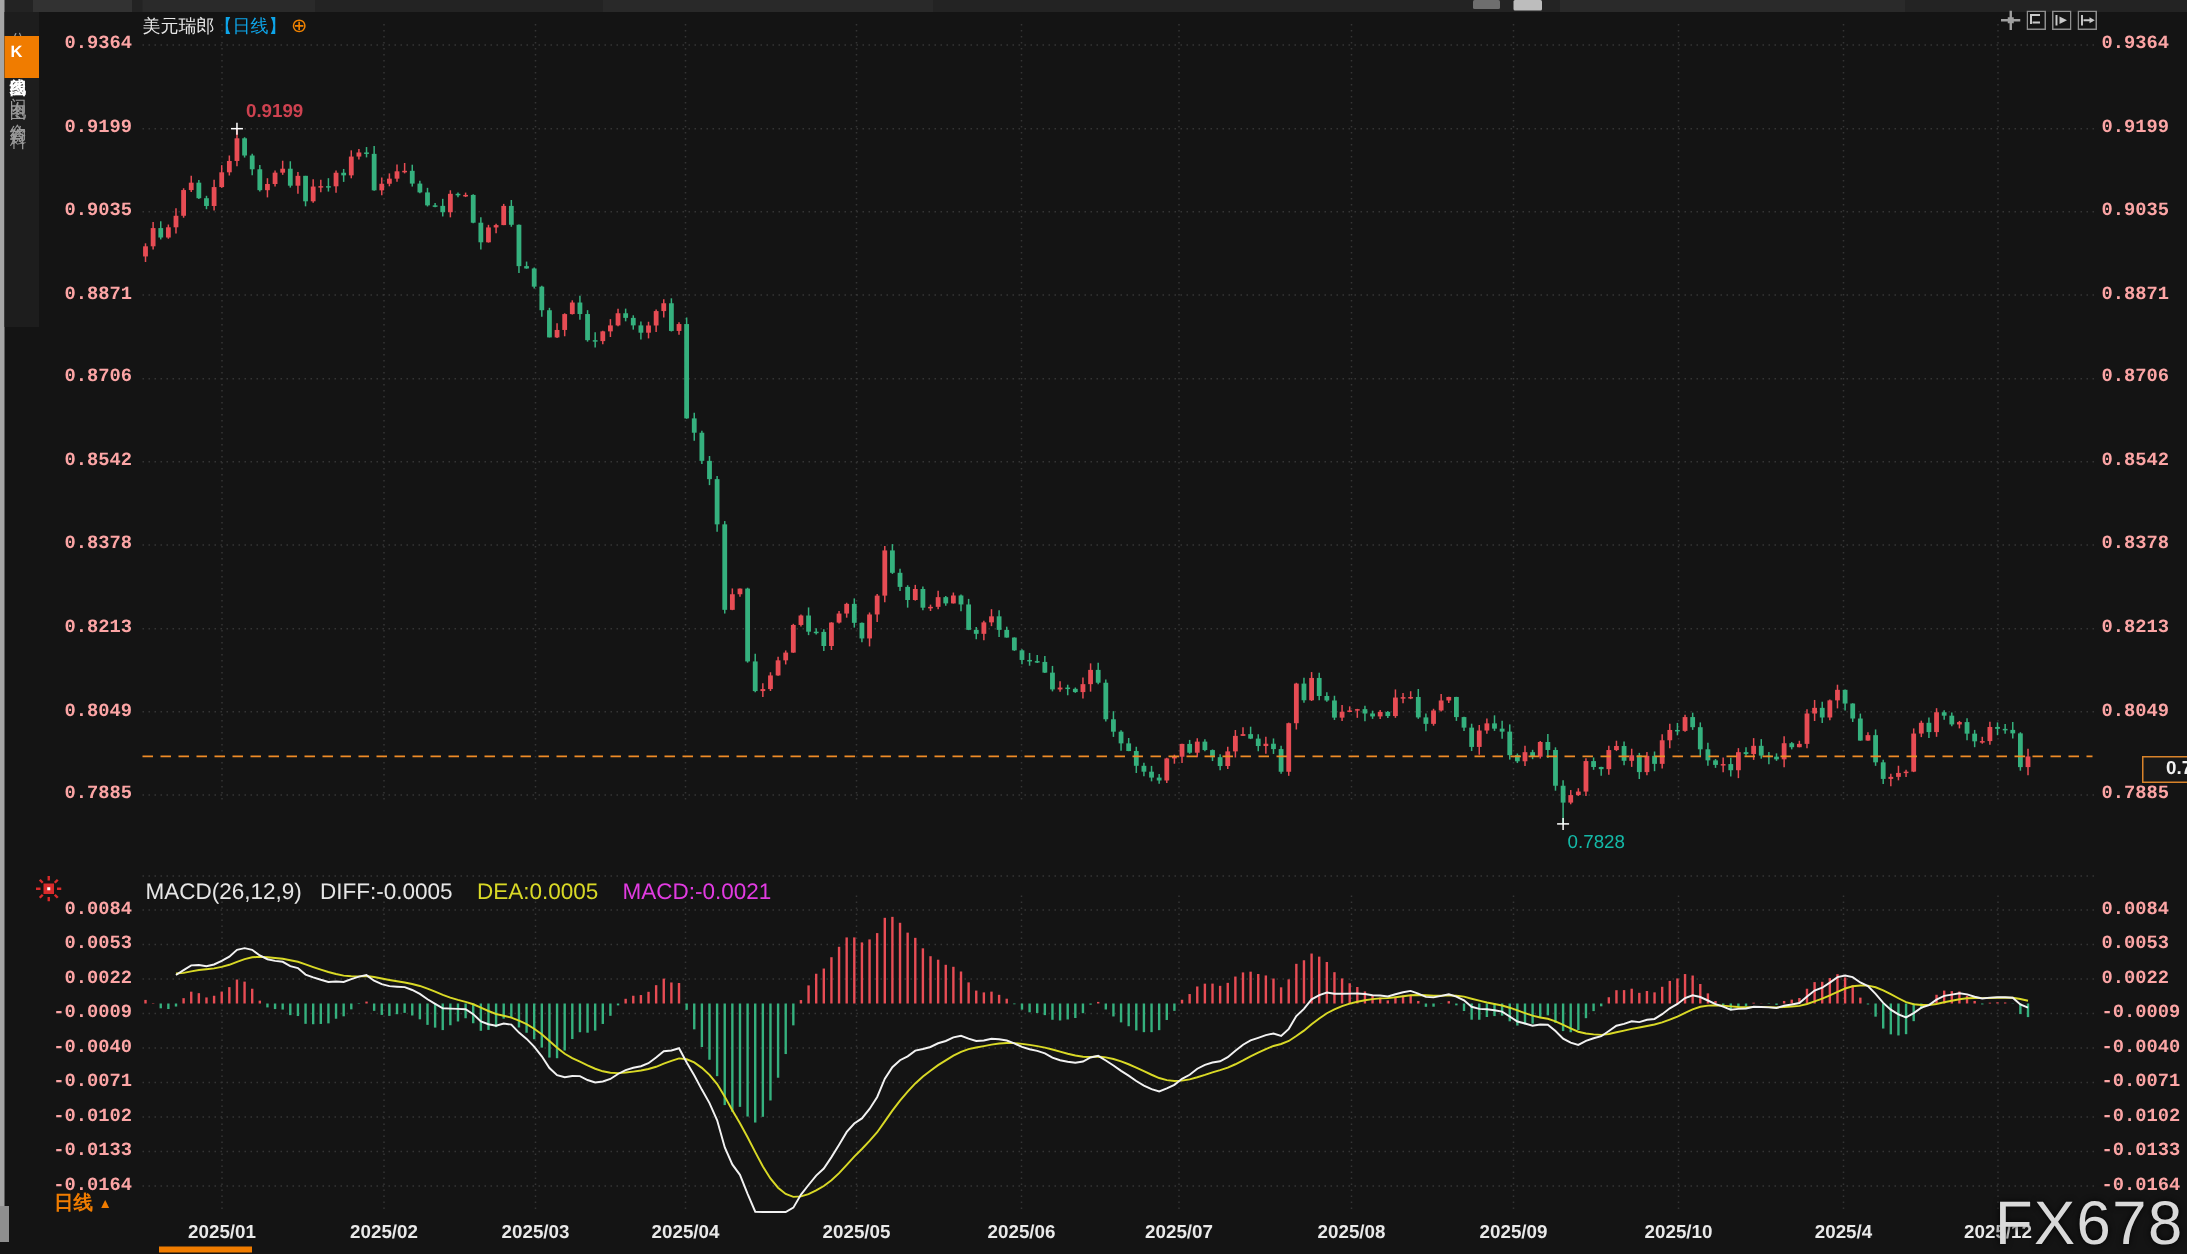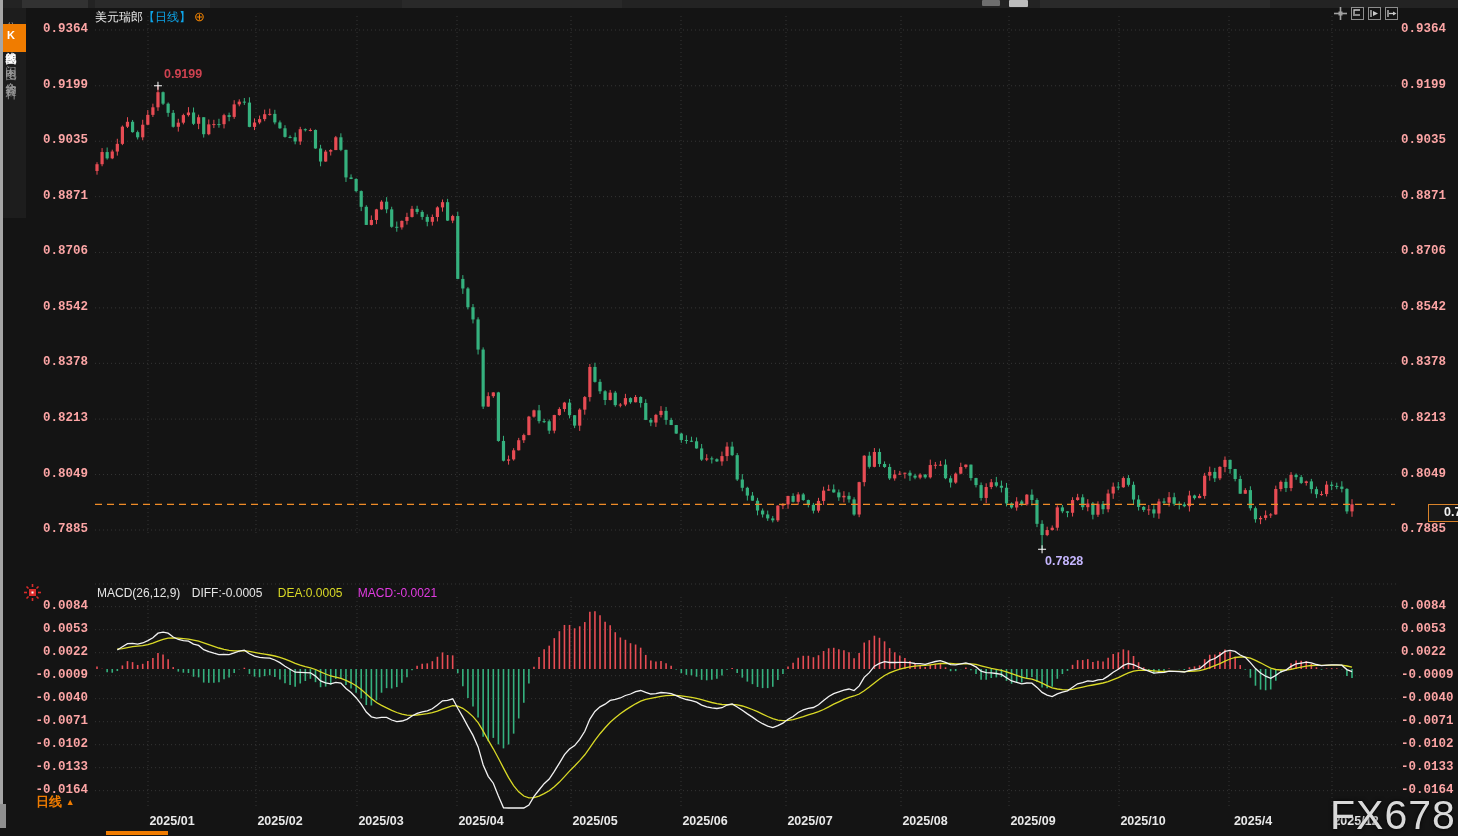--- a/index.html
+++ b/index.html
@@ -23,29 +23,29 @@
   .chart-title{left:95px;top:9px;font-size:12px;color:#e8e8e8;}
   .chart-title .period{color:#0ea5e9;}
   .chart-title .gear{color:#f08200;font-size:13px;margin-left:3px;cursor:pointer;}
   
   .toolbar{top:6px;left:1333px;display:flex;gap:3px;}
   .tool-btn{width:14px;height:14px;display:flex;align-items:center;justify-content:center;cursor:pointer;}
   
   .axis-label{position:absolute;font-size:12.5px;font-weight:700;color:#fca5a5;white-space:nowrap;font-family:Liberation Mono, monospace;}
   .axis-label.left{width:56px;text-align:right;}
   .month-label{position:absolute;font-size:12.5px;font-weight:700;color:#e9e9e9;
-               transform:translateX(-50%);white-space:nowrap;margin-left:24px;}
+               transform:translateX(-50%);white-space:nowrap;}
   
-  .macd-header{left:97px;top:586px;font-size:12px;font-weight:400;white-space:nowrap;}
+  .macd-header{left:97px;top:586px;font-size:15px;font-weight:400;white-space:nowrap;}
   .macd-header .w{color:#e6e6e6;}
   .macd-header .dea{color:#d9d926;margin-left:12px;}
   .macd-header .mval{color:#e13be1;margin-left:12px;}
   
   .hi-label{position:absolute;font-size:12.5px;font-weight:700;color:#ce4250;}
-  .lo-label{position:absolute;font-size:12.5px;font-weight:700;color:#c4b5fd;}
+  .lo-label{position:absolute;font-size:12.5px;font-weight:400;color:#14b8a6;}
   .price-tag{position:absolute;left:1428px;width:58px;height:15px;border:1px solid #d9832a;
              background:#181818;color:#f2f2f2;font-size:12.5px;font-weight:700;
              padding:0 0 1px 15px;line-height:15px;}
   
   .period-label{left:36px;top:793px;color:#f07c00;font-size:13px;font-weight:700;cursor:pointer;}
   .period-label .tri{font-size:9px;vertical-align:1px;}
   .scroll-thumb{left:106px;top:831px;width:62px;height:4px;background:#f07c00;cursor:grab;}
   .watermark{left:1330px;top:792px;font-size:41px;color:#d9d9d9;letter-spacing:1px;
              text-shadow:0 0 4px rgba(0,0,0,.85);z-index:6;}
   .sun-icon{left:24px;top:584px;cursor:pointer;}

